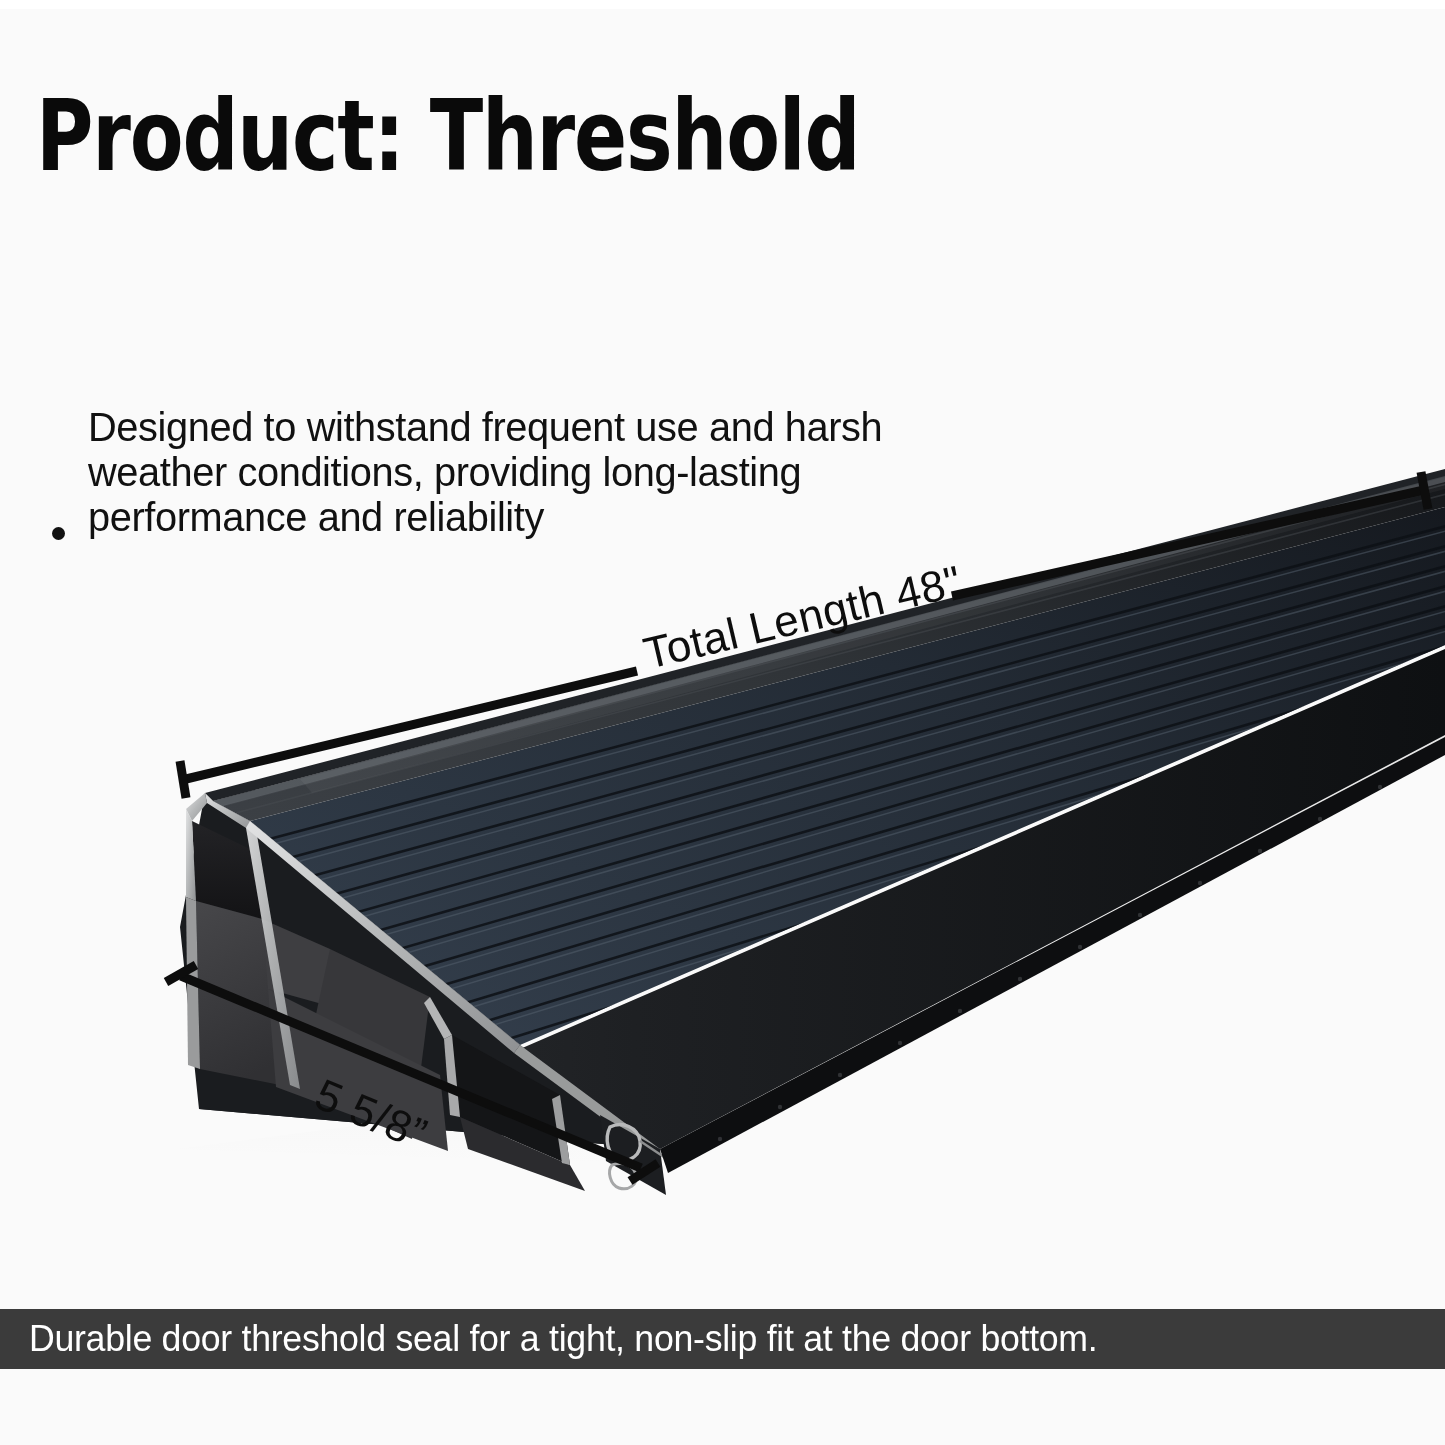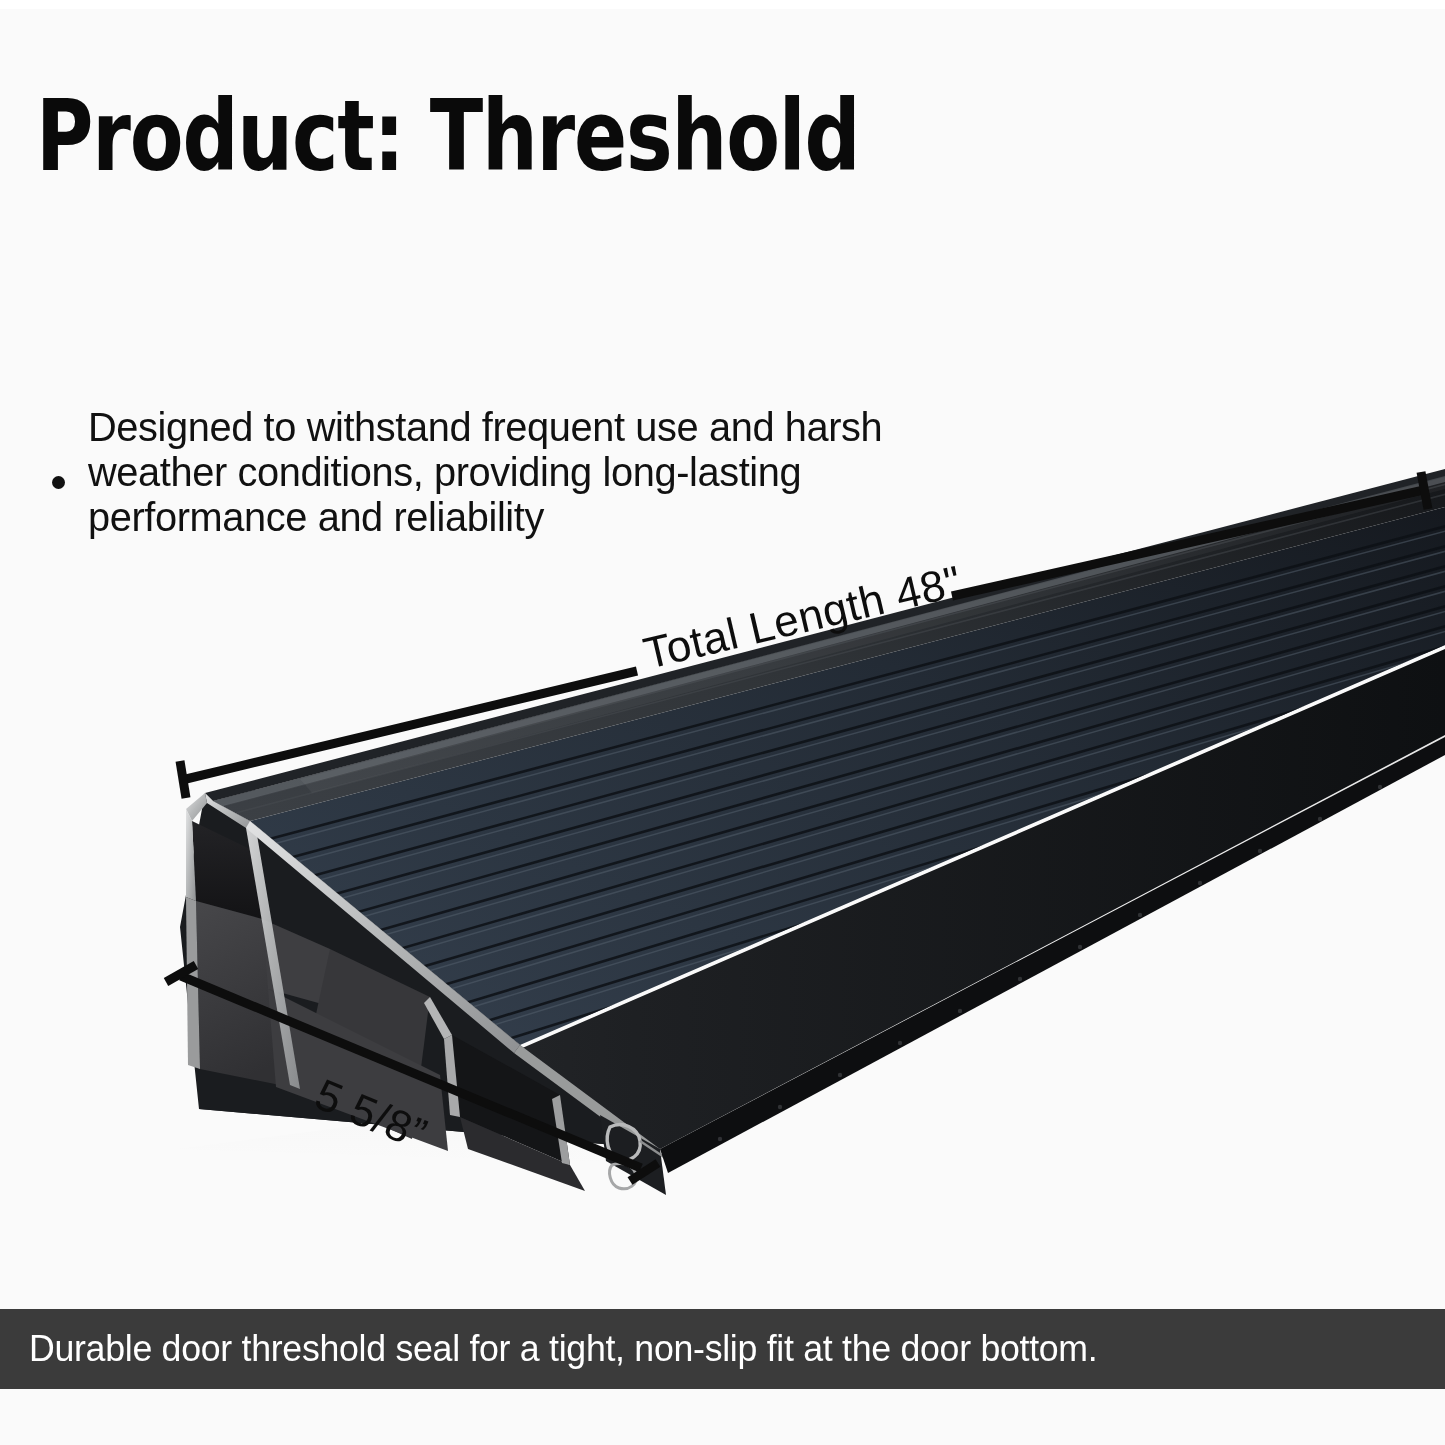--- a/index.html
+++ b/index.html
@@ -55,21 +55,21 @@
     white-space: nowrap;
   }
 
   
   #bullet-row {
     position: absolute;
     left: 52px;
     top: 396px;
     width: 900px;
     display: flex;
-    align-items: center;
+    align-items: flex-end;
   }
   #bullet-dot {
     width: 13px;
     height: 13px;
     border-radius: 50%;
     background: #111111;
     margin-top: 20px;
     margin-right: 23px;
     flex: 0 0 auto;
   }
@@ -108,21 +108,21 @@
     fill: #0d0d0d;
     letter-spacing: 0.5px;
   }
 
   
   #caption-bar {
     position: absolute;
     left: 0;
     top: 1300px;
     width: 1445px;
-    height: 80px;
+    height: 60px;
     background: #3b3b3b;
     display: flex;
     align-items: center;
   }
   #caption-text {
     font-family: "Liberation Sans", sans-serif;
     font-size: 37px;
     color: #ffffff;
     letter-spacing: -0.3px;
     padding-left: 30px;

